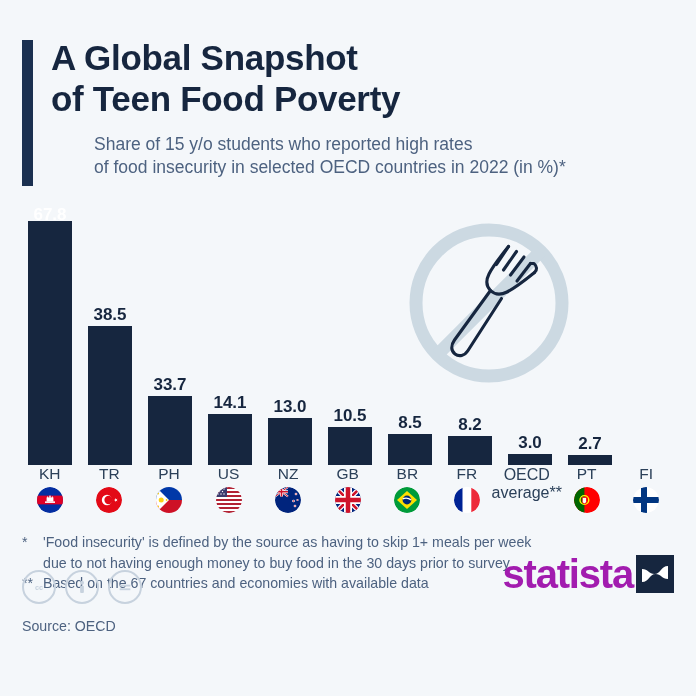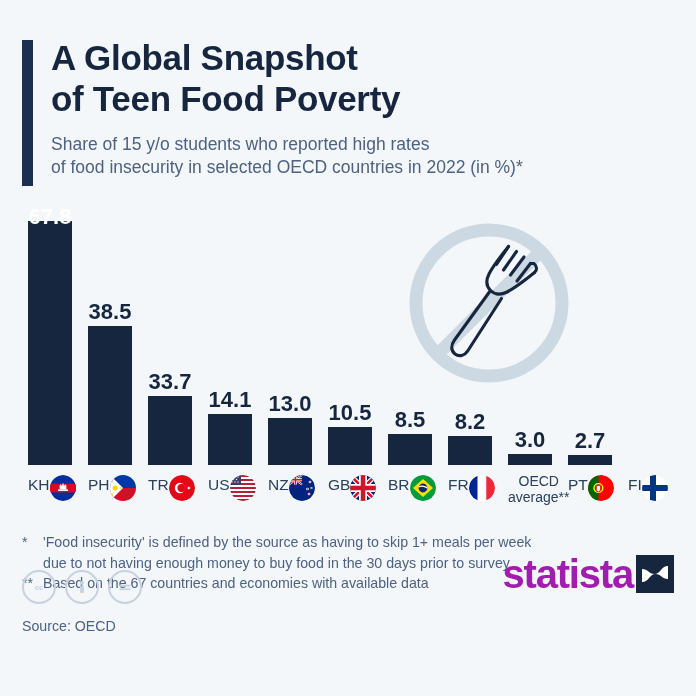--- a/index.html
+++ b/index.html
@@ -30,20 +30,21 @@
     font-size:35px;line-height:1.17;
     font-weight:bold;color:#16263f;
     letter-spacing:-0.3px;
     white-space:pre-line;
   }
   .subtitle{
     margin-top:13px;
     font-size:17.5px;line-height:1.33;
     color:#4d6280;font-weight:400;
     white-space:pre-line;
+    margin-left:43px;
   }
 
   
   .chart{
     position:absolute;
     left:28px;top:200px;
     width:640px;height:265px;
   }
   .bars{
     position:absolute;left:0;bottom:0;
@@ -52,21 +53,21 @@
     gap:16px;
   }
   .bar-col{
     width:44px;
     display:flex;flex-direction:column;
     align-items:center;justify-content:flex-end;
     height:100%;
     position:relative;
   }
   .bar-value{
-    font-size:22px;font-weight:bold;
+    font-size:17px;font-weight:bold;
     color:#16263f;
     margin-bottom:3px;
     line-height:1;
     white-space:nowrap;
   }
   .bar-value.inside{
     position:absolute;
     top:6px;left:50%;
     transform:translateX(-50%);
     color:#ffffff;
@@ -79,31 +80,31 @@
 
   
   .xaxis{
     position:absolute;
     left:28px;top:466px;
     width:640px;
     display:flex;gap:16px;
   }
   .xcol{
     width:44px;
-    display:flex;flex-direction:row;
+    display:flex;flex-direction:column;
     align-items:center;
   }
   .xcode{
     font-size:15.5px;
     color:#2b4059;
     line-height:1.08;
     text-align:center;
     white-space:pre-line;
   }
-  .xcode.small{font-size:14px;line-height:1.12;margin-top:8px;}
+  .xcode.small{font-size:16px;line-height:1.12;}
   .flag{
     margin-top:4px;
     width:26px;height:26px;
     border-radius:50%;
     overflow:hidden;
     position:relative;
     flex:none;
   }
   .flag svg{display:block;width:26px;height:26px;}
 
@@ -251,42 +252,42 @@
               <rect x="8" y="14.4" width="10" height="1.5"></rect>
       <rect x="9.6" y="10.4" width="6.8" height="4.2"></rect>
       <rect x="12.3" y="8.6" width="1.4" height="2.2"></rect>
       <rect x="10.1" y="9.5" width="1" height="1.4"></rect>
               <rect x="14.9" y="9.5" width="1" height="1.4"></rect>
             </g>
           </svg>
         </div>
       </div>
       <div class="xcol">
+        <div class="xcode">TR</div>
+        <div class="flag">
+          <svg viewBox="0 0 26 26">
+            <circle cx="13" cy="13" r="13" fill="#e30a17"></circle>
+      <circle cx="11" cy="13" r="5.2" fill="#fff"></circle>
+            <circle cx="12.6" cy="13" r="4.2" fill="#e30a17"></circle>
+      <path d="M17.6 13 l3.9 -1.3 l-2.4 3.3 l0 -4 l2.4 3.3 Z" fill="#fff"></path>
+          </svg>
+        </div>
+      </div>
+      <div class="xcol">
         <div class="xcode">PH</div>
         <div class="flag">
           <svg viewBox="0 0 26 26">
             <circle cx="13" cy="13" r="13" fill="#fff"></circle>
       <path d="M0 0 H26 V13 H0 Z" fill="#0038a8"></path>
             <path d="M0 13 H26 V26 H0 Z" fill="#ce1126"></path>
       <path d="M0 0 L13 13 L0 26 Z" fill="#fff"></path>
       <circle cx="5.2" cy="13" r="2.5" fill="#fcd116"></circle>
       <circle cx="2.2" cy="6.6" r="0.9" fill="#fcd116"></circle>
       <circle cx="2.2" cy="19.4" r="0.9" fill="#fcd116"></circle>
       <circle cx="10.6" cy="13" r="0.9" fill="#fcd116"></circle>
-          </svg>
-        </div>
-      </div>
-      <div class="xcol">
-        <div class="xcode">TR</div>
-        <div class="flag">
-          <svg viewBox="0 0 26 26">
-            <circle cx="13" cy="13" r="13" fill="#e30a17"></circle>
-      <circle cx="11" cy="13" r="5.2" fill="#fff"></circle>
-            <circle cx="12.6" cy="13" r="4.2" fill="#e30a17"></circle>
-      <path d="M17.6 13 l3.9 -1.3 l-2.4 3.3 l0 -4 l2.4 3.3 Z" fill="#fff"></path>
           </svg>
         </div>
       </div>
       <div class="xcol">
         <div class="xcode">US</div>
         <div class="flag">
           <svg viewBox="0 0 26 26">
             <circle cx="13" cy="13" r="13" fill="#fff"></circle>
       <g clip-path="url(#usc)">
               <clipPath id="usc">

